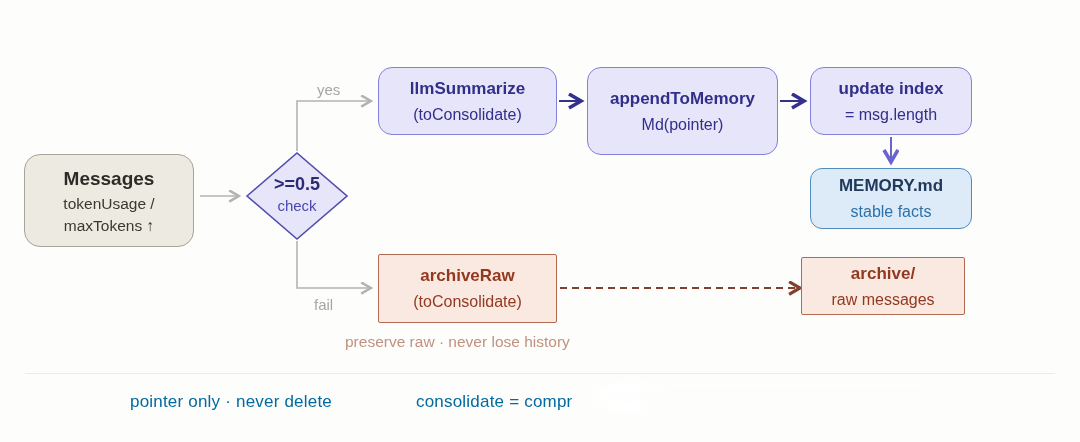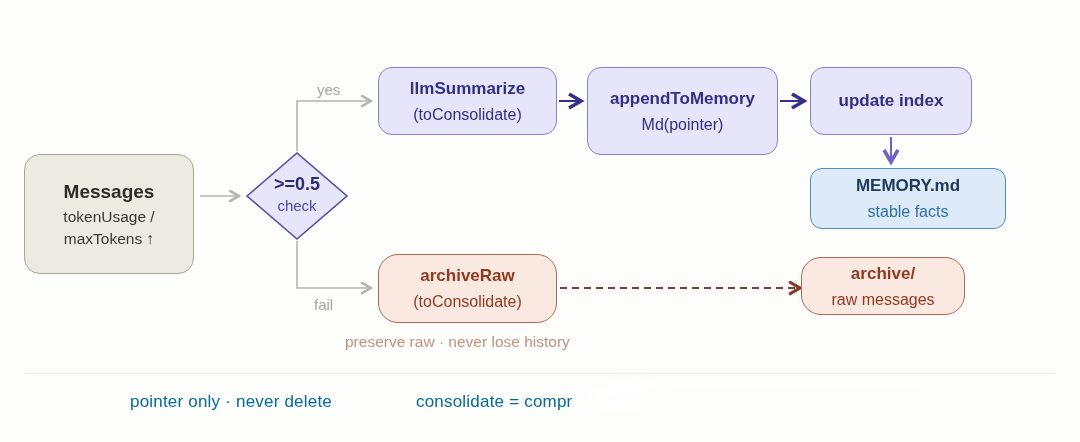--- a/index.html
+++ b/index.html
@@ -24,21 +24,21 @@
   .node-beige .s{font-size:15.5px;line-height:22px;color:#3b392f;}
   .node-purple{
     background:#e7e5f9;border:1.5px solid #8280da;border-radius:14px;color:#312f8a;
   }
   .node-blue{
     background:#dcebf7;border:1.5px solid #4f8cc0;border-radius:12px;
   }
   .node-blue .t{color:#21395c;}
   .node-blue .s{color:#2d71ab;}
   .node-peach{
-    background:#f9e9e1;border:1.5px solid #b06a51;border-radius:20px;color:#93391f;
+    background:#f9e9e1;border:1.5px solid #b06a51;border-radius:2px;color:#93391f;
   }
   .diamond-text{
     position:absolute;z-index:2;text-align:center;
   }
   .diamond-text .t{font-weight:bold;font-size:18px;line-height:24px;color:#2c2a73;}
   .diamond-text .s{font-size:15px;line-height:20px;color:#4a48b0;}
   .edge-label{
     position:absolute;z-index:2;font-size:15px;color:#a8a6a3;white-space:nowrap;
   }
   .caption{
@@ -86,21 +86,21 @@
     <path d="M297,151 L297,101 L370,101" fill="none" stroke="#b3b3b3" stroke-width="1.6" marker-end="url(#m-gray)"></path>
     <path d="M297,241 L297,288 L370,288" fill="none" stroke="#b3b3b3" stroke-width="1.6" marker-end="url(#m-gray)"></path>
     <path d="M559,101 L580,101" fill="none" stroke="#34318e" stroke-width="2" marker-end="url(#m-navy)"></path>
     <path d="M780,101 L803,101" fill="none" stroke="#34318e" stroke-width="2" marker-end="url(#m-navy)"></path>
     <path d="M891,137 L891,161" fill="none" stroke="#6a63cf" stroke-width="2" marker-end="url(#m-purple)"></path>
     <path d="M560,288 L799,288" fill="none" stroke="#82402e" stroke-width="1.8" stroke-dasharray="7 5" marker-end="url(#m-brown)"></path>
 
     <polygon points="247,196 297,153 347,196 297,239" fill="#e7e5f9" stroke="#504daf" stroke-width="1.6"></polygon>
   </svg>
 
-  <div class="node node-beige" style="left:24px;top:154px;width:170px;height:120px">
+  <div class="node node-beige" style="left:24px;top:154px;width:170px;height:93px">
     <div class="t">Messages</div>
     <div class="s">tokenUsage /</div>
     <div class="s">maxTokens ↑</div>
   </div>
 
   <div class="diamond-text" style="left:247px;top:172px;width:100px">
     <div class="t">&gt;=0.5</div>
     <div class="s">check</div>
   </div>
 
@@ -109,23 +109,24 @@
     <div class="s">(toConsolidate)</div>
   </div>
 
   <div class="node node-purple" style="left:587px;top:67px;width:191px;height:88px">
     <div class="t">appendToMemory</div>
     <div class="s">Md(pointer)</div>
   </div>
 
   <div class="node node-purple" style="left:810px;top:67px;width:162px;height:68px">
     <div class="t">update index</div>
+    <div class="s">= msg.length</div>
   </div>
 
-  <div class="node node-blue" style="left:810px;top:168px;width:196px;height:61px">
+  <div class="node node-blue" style="left:810px;top:168px;width:162px;height:61px">
     <div class="t">MEMORY.md</div>
     <div class="s">stable facts</div>
   </div>
 
   <div class="node node-peach" style="left:378px;top:254px;width:179px;height:69px">
     <div class="t">archiveRaw</div>
     <div class="s">(toConsolidate)</div>
   </div>
 
   <div class="node node-peach" style="left:801px;top:257px;width:164px;height:58px">

